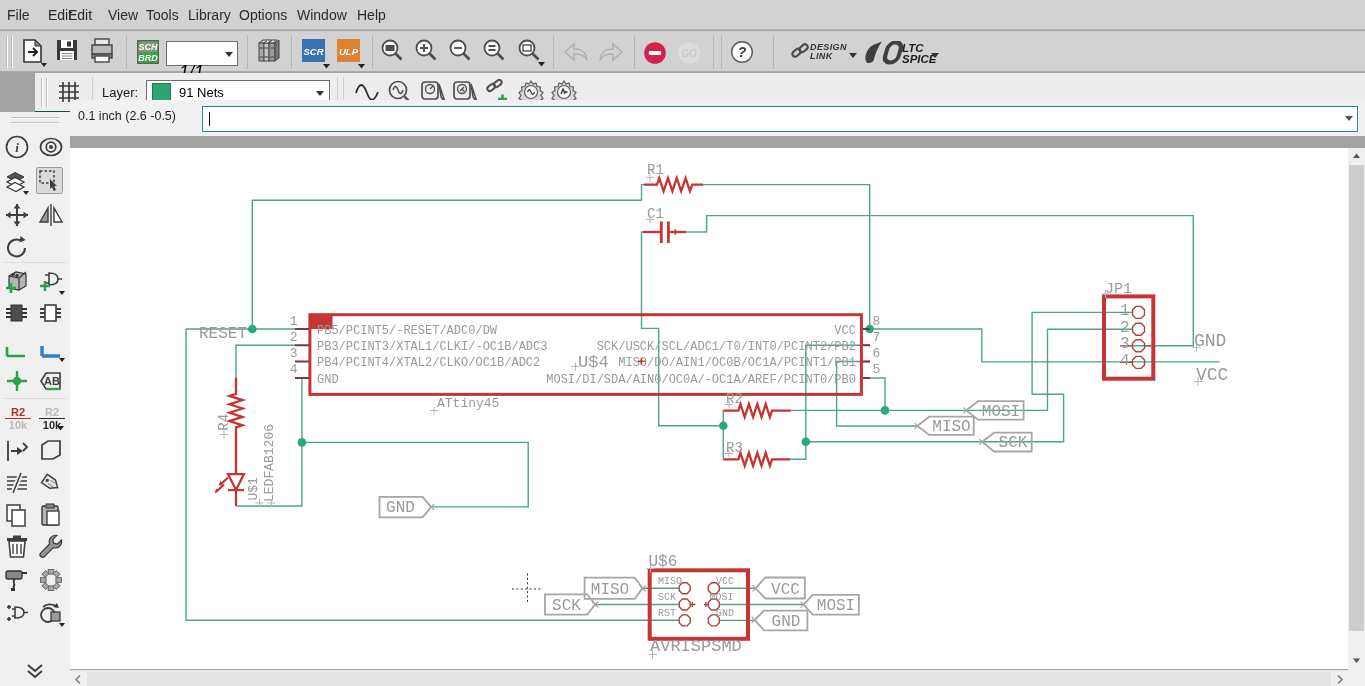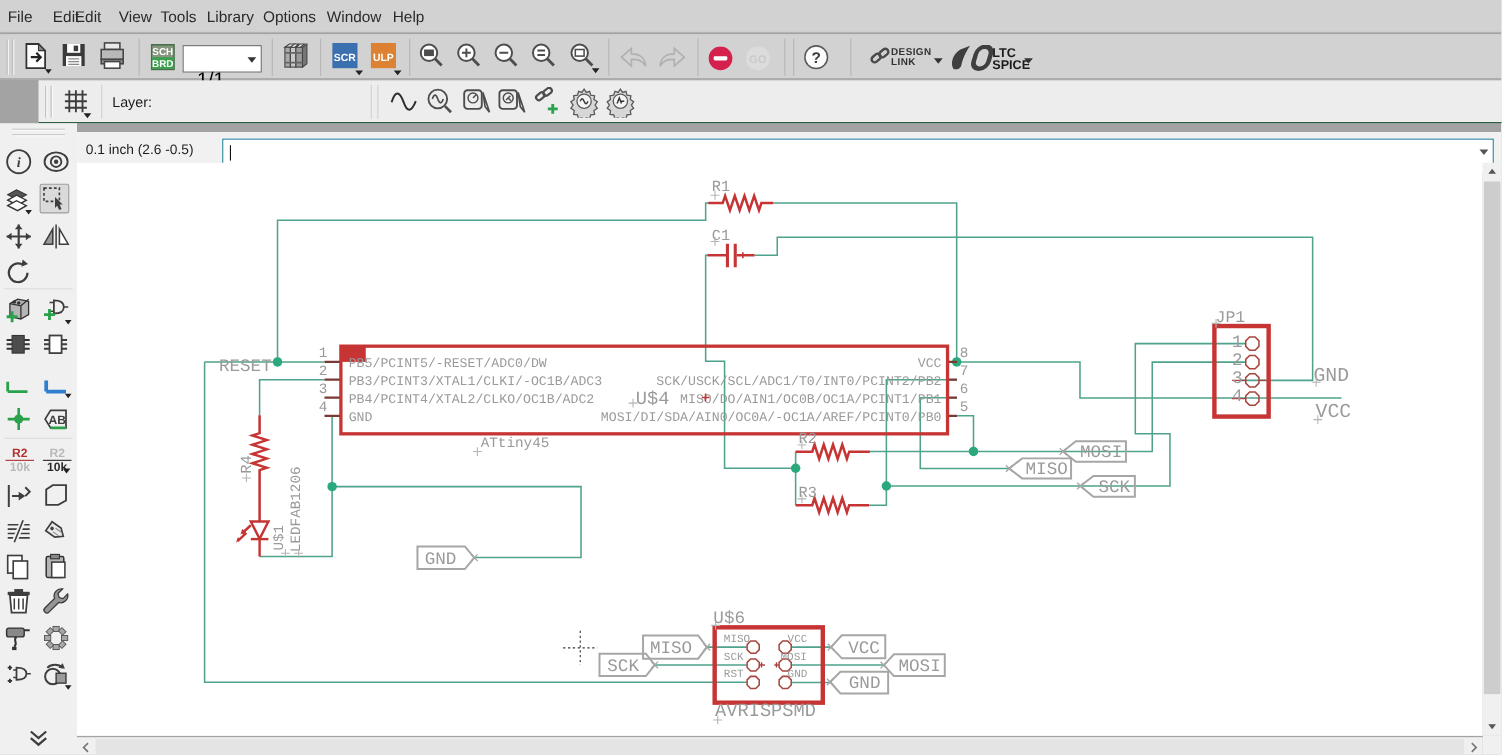--- a/index.html
+++ b/index.html
@@ -1,23 +1,23 @@
 <!DOCTYPE html>
 <html><head>
 <meta charset="utf-8">
 <style>
 * { margin:0; padding:0; box-sizing:border-box; }
 html,body { width:1365px; height:686px; overflow:hidden; }
 body { font-family:"Liberation Sans", sans-serif; }
 #app { position:relative; width:1365px; height:686px; background:#a3a3a3; }
 #menubar { position:absolute; left:0; top:0; width:1365px; height:30px; background:#d2d2d2; border-bottom:1px solid #b2b2b2; }
 .mi { position:absolute; top:7px; font-size:14px; color:#2a2a2a; }
-#tb1 { position:absolute; left:0; top:31px; width:1365px; height:41px; background:#d2d2d2; border-bottom:1px solid #a9a9a9; }
+#tb1 { position:absolute; left:0; top:31px; width:1365px; height:41px; background:#d2d2d2; border-bottom:1px solid #a9a9a9;font-style:italic; }
 #tb2 { position:absolute; left:12px; top:73px; width:1365px; height:39px; background:#ededed; border-bottom:1px solid #14532d;margin-left:23px; }
-#cmdbar { position:absolute; left:70px; top:120px; width:1295px; height:36px; background:#f1f1f1; }
+#cmdbar { position:absolute; left:70px; top:100px; width:1295px; height:36px; background:#f1f1f1; }
 #coordtxt { position:absolute; left:8px; top:9px; font-size:12.5px; color:#1e1e1e; }
 #cmdinput { position:absolute; left:131.5px; top:6px; width:1156px; height:25.5px; background:#fff; border:1.5px solid #2e85a0; }
 #caret { position:absolute; left:6px; top:4.5px; width:1.5px; height:14.5px; background:#111; }
 #cmddrop { position:absolute; right:4px; top:9px; width:0; height:0; border-left:4px solid transparent; border-right:4px solid transparent; border-top:5px solid #555; }
 #palette { position:absolute; left:0; top:112px; width:70px; height:574px; background:#f0f0f0; }
 #canvas { position:absolute; left:70px; top:148px; width:1278px; height:521px; background:#ffffff; }
 #vscroll { position:absolute; left:1348px; top:148px; width:17px; height:521px; background:#f0f0f0; }
 #vthumb { position:absolute; left:1px; top:17px; width:15px; height:466px; background:#cdcdcd; }
 #hscroll { position:absolute; left:70px; top:670px; width:1278px; height:16px; background:#f0f0f0; border-top:1px solid #e2e2e2; }
 #hthumb { position:absolute; left:17px; top:1px; width:1244px; height:15px; background:#e4e4e4; }
@@ -165,20 +165,25 @@
   </div>
   <div id="tb2">
     <div class="grip" style="left:6px;height:29px"></div>
       <div class="grip" style="left:11px;height:29px"></div>
     <svg style="position:absolute;left:20px;top:6px" width="32" height="30">
       <path d="M4 7 h20 M4 13 h20 M4 19 h20 M8 3 v20 M14 3 v20 M20 3 v20" stroke="#3d3d3d" stroke-width="1.7"></path>
       <path d="M21 24 l7 0 -3.5 4.5 z" fill="#222"></path>
     </svg>
     <div class="sep2" style="left:57px"></div>
     <span style="position:absolute;left:67px;top:12px;font-size:13px;color:#1a1a1a">Layer:</span>
+    <div style="position:absolute;left:111px;top:7px;width:184px;height:25px;background:#fff;border:1px solid #6e6e6e">
+      <div style="position:absolute;left:5px;top:2px;width:19px;height:19px;background:#2fa473;border:1px solid #1d7a52"></div>
+      <span style="position:absolute;left:32px;top:4px;font-size:13px;color:#000">91 Nets</span>
+      <div class="arr" style="left:169px;top:10px"></div>
+    </div>
     <div class="sep2" style="left:302px"></div>
     <div class="sep2" style="left:308px"></div>
     <svg style="position:absolute;left:319px;top:6px" width="27" height="27">
       <path d="M2 14 q5 -16 11 0 q5 14 11 -1" fill="none" stroke="#2d2d2d" stroke-width="1.8"></path>
     </svg>
     <svg style="position:absolute;left:352px;top:6px" width="27" height="27">
       <circle cx="11" cy="11" r="8.5" fill="none" stroke="#4d4d4d" stroke-width="1.7"></circle>
       <path d="M6 11 q2.5 -7 5 0 q2.5 7 5 0" fill="none" stroke="#4d4d4d" stroke-width="1.5"></path>
       <path d="M17.5 17.5 l5.5 5.5" stroke="#4d4d4d" stroke-width="2.4"></path>
     </svg>

